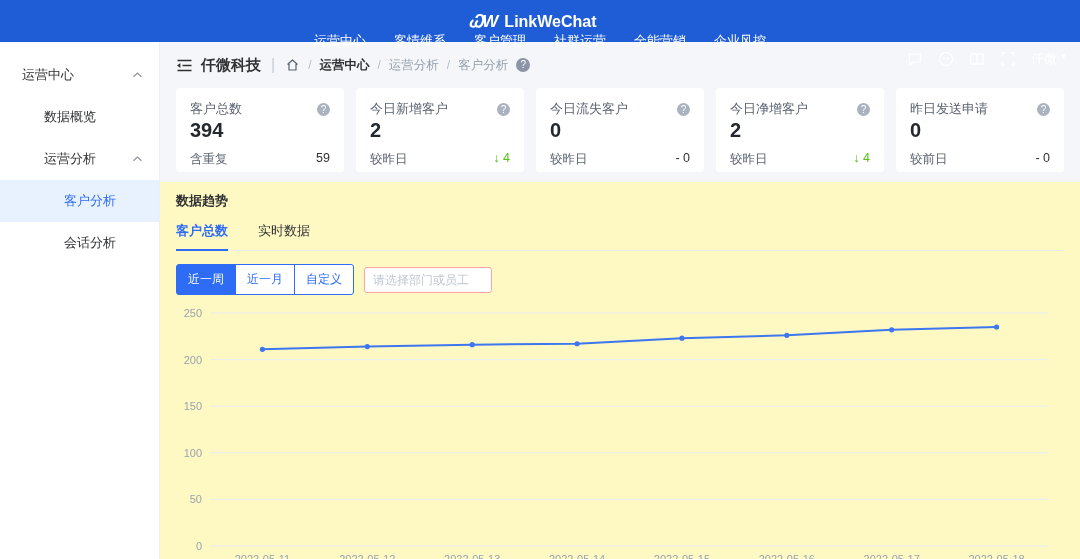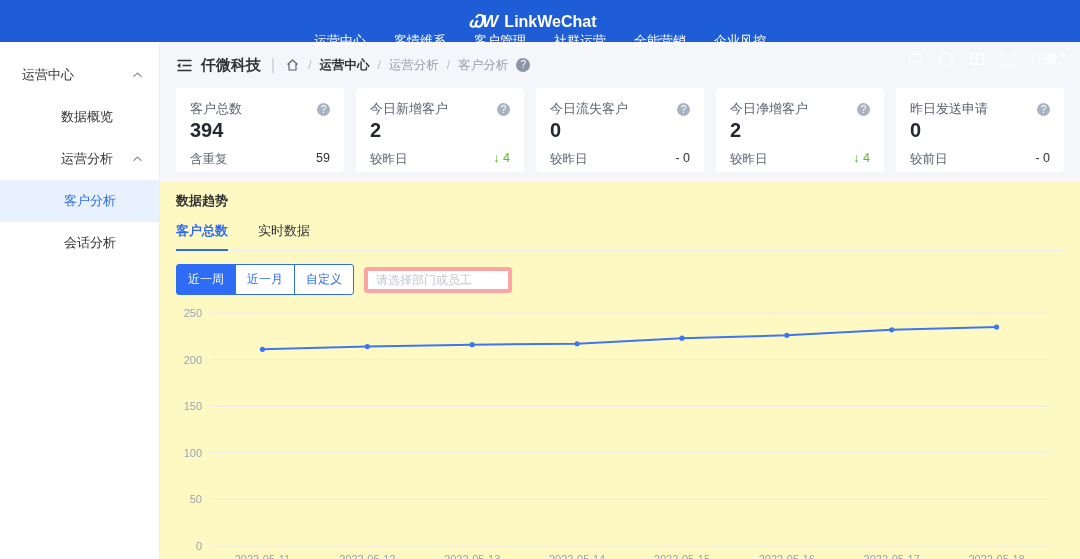--- a/index.html
+++ b/index.html
@@ -18,21 +18,21 @@
   .nav-icon { width:16px; height:16px; display:flex; align-items:center; justify-content:center; cursor:pointer; }
   .nav-user { display:flex; align-items:flex-start; gap:4px; font-size:13px; cursor:pointer; }
   .caret { font-size:10px; }
 
   
   .layout { display:flex; height:517px; }
   .sidebar { width:160px; background:#fff; border-right:1px solid #ebeef5; padding-top:12px; flex-shrink:0; }
   .side-item { height:42px; display:flex; align-items:center; font-size:13px; color:#303133; cursor:pointer; }
   .side-item .chev { margin-left:auto; margin-right:16px; display:flex; }
   .lv1 { padding-left:22px; }
-  .lv2 { padding-left:61px; }
+  .lv2 { padding-left:44px; }
   .lv3 { padding-left:64px; }
   .side-item.active { background:#e8f2ff; color:var(--accent); }
 
   .main { flex:1; display:flex; flex-direction:column; overflow:hidden; }
 
   
   .crumb-row { height:46px; display:flex; align-items:center; padding:16px 16px; gap:8px; flex-shrink:0; }
   .fold-icon { display:flex; cursor:pointer; }
   .company { font-size:15px; font-weight:600; color:#303133; }
   .crumb-pipe { color:#c6ccd6; margin:0 2px; }
@@ -57,21 +57,21 @@
   .tabs { display:flex; gap:30px; margin-top:8px; border-bottom:1px solid #e8ebf0; }
   .tab { font-size:13px; padding:4px 0 10px; color:#303133; position:relative; cursor:pointer; }
   .tab.active { color:var(--accent); font-weight:600; }
   .tab.active::after { content:""; position:absolute; left:0; right:0; bottom:-1px; height:2px; background:var(--accent); }
   .controls { display:flex; align-items:center; margin-top:13px; gap:10px; }
   .btn-group { display:flex; }
   .btn { font-size:12px; padding:6px 11px; border:1px solid var(--accent); color:var(--accent); background:#fff; cursor:pointer; margin-left:-1px; }
   .btn:first-child { border-radius:3px 0 0 3px; margin-left:0; }
   .btn:last-child { border-radius:0 3px 3px 0; }
   .btn.active { background:var(--accent); color:#fff; }
-  .picker { width:148px; height:26px; border:4px solid #fca5a5; border-radius:3px; font-size:12px; padding:0 8px; color:#303133; outline:none; }
+  .picker { width:128px; height:26px; border:1px solid #fca5a5; border-radius:3px; font-size:12px; padding:0 8px; color:#303133; outline:none; }
   .picker::placeholder { color:#bfc6d0; }
   .chart-wrap { margin-top:4px; }
   .tick { font-size:11px; fill:#9aa3b0; }
   .legend { font-size:12px; fill:#303133; }
 </style>
 </head>
 <body>
 
 <header class="navbar">
   <div class="logo">

